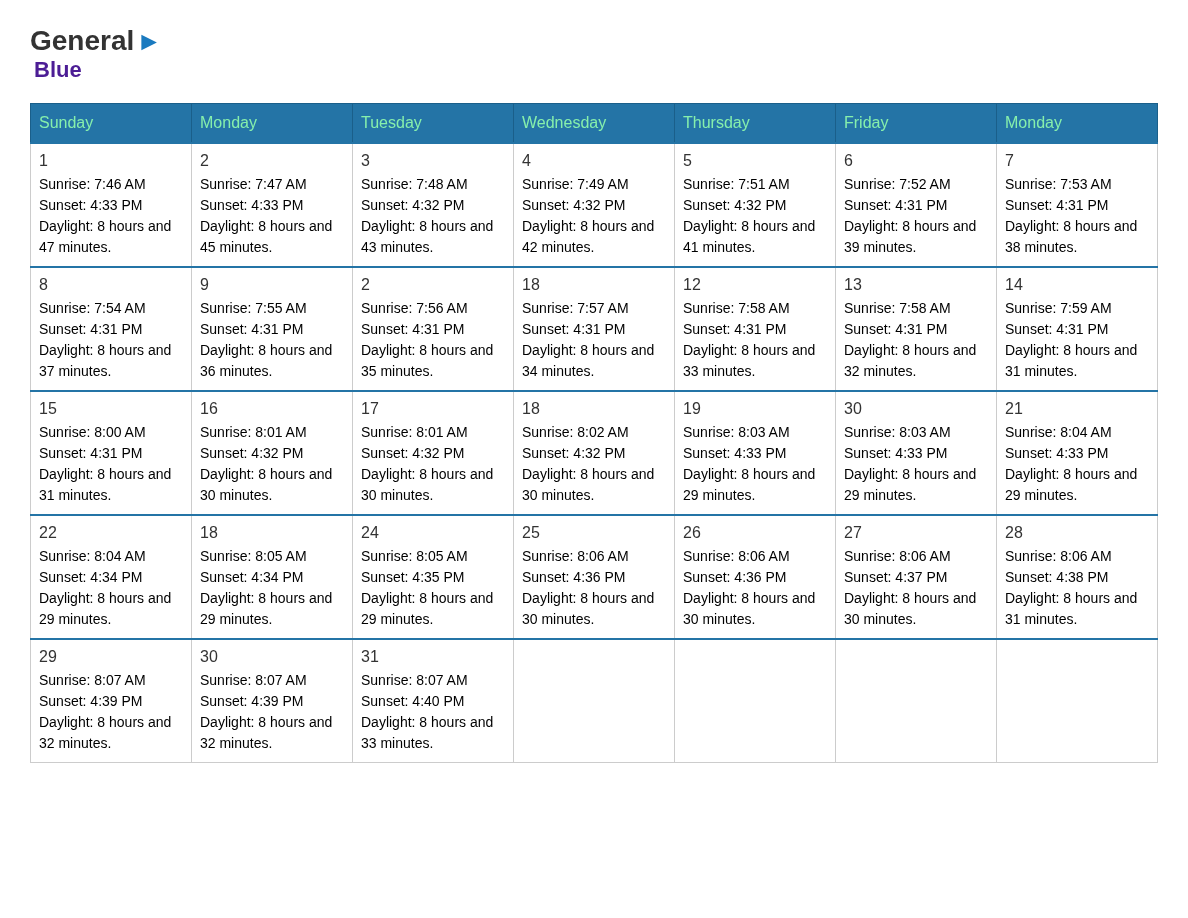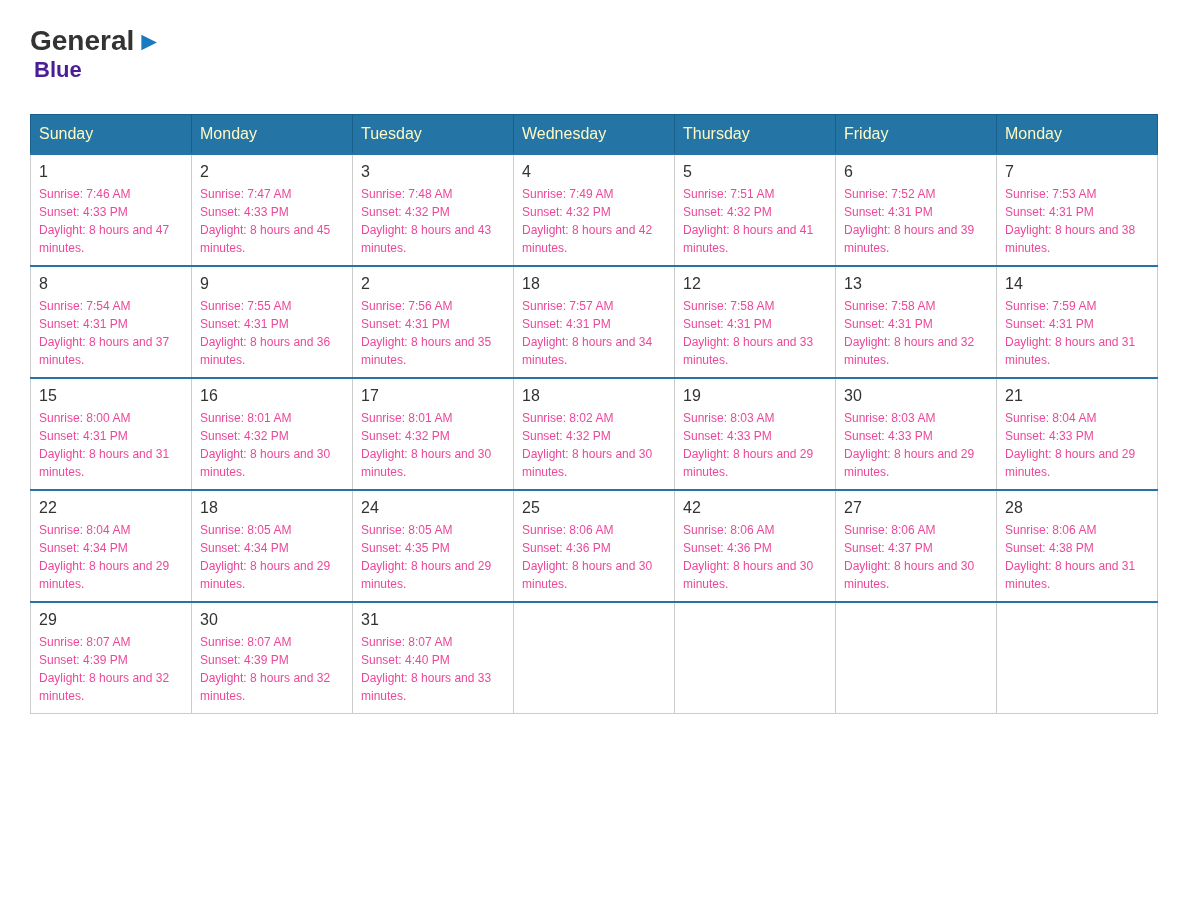--- a/index.html
+++ b/index.html
@@ -8,21 +8,21 @@
       background: #fff;
       color: #333;
       width: 1188px;
       min-height: 918px;
       padding: 20px 30px;
     }
     .header {
       display: flex;
       align-items: flex-start;
       justify-content: space-between;
-      margin-bottom: 31px;
+      margin-bottom: 20px;
     }
     .logo {
       display: flex;
       flex-direction: column;
       align-items: flex-start;
       padding-top: 5px;
     }
     .logo-text {
       display: flex;
       align-items: center;
@@ -58,21 +58,21 @@
       color: #444;
       margin-top: 4px;
     }
     table {
       width: 100%;
       border-collapse: collapse;
       table-layout: fixed;
     }
     thead th {
       background-color: #2474a6;
-      color: #fef9c3;
+      color: #86efac;
       padding: 10px 8px;
       font-size: 16px;
       font-weight: normal;
       text-align: left;
       border: 1px solid #1a5f8a;
     }
     tbody td {
       border: 1px solid #ccc;
       vertical-align: top;
       padding: 8px;
@@ -83,23 +83,23 @@
     tbody tr {
       border-top: 2px solid #2474a6;
     }
     .day-number {
       font-size: 16px;
       font-weight: normal;
       display: block;
       margin-bottom: 4px;
     }
     .day-info {
-      font-size: 12px;
+      font-size: 14px;
       line-height: 1.5;
-      color: #ec4899;
+      color: #000000;
     }
     .empty-cell {
       background: #fff;
     }
   </style>
 </head>
 <body>
 
 <div class="header">
   <div class="logo">
@@ -229,21 +229,21 @@
         </td>
         <td>
           <span class="day-number">24</span>
           <div class="day-info">Sunrise: 8:05 AM<br>Sunset: 4:35 PM<br>Daylight: 8 hours and 29 minutes.</div>
         </td>
         <td>
           <span class="day-number">25</span>
           <div class="day-info">Sunrise: 8:06 AM<br>Sunset: 4:36 PM<br>Daylight: 8 hours and 30 minutes.</div>
         </td>
         <td>
-          <span class="day-number">42</span>
+          <span class="day-number">26</span>
           <div class="day-info">Sunrise: 8:06 AM<br>Sunset: 4:36 PM<br>Daylight: 8 hours and 30 minutes.</div>
         </td>
         <td>
           <span class="day-number">27</span>
           <div class="day-info">Sunrise: 8:06 AM<br>Sunset: 4:37 PM<br>Daylight: 8 hours and 30 minutes.</div>
         </td>
         <td>
           <span class="day-number">28</span>
           <div class="day-info">Sunrise: 8:06 AM<br>Sunset: 4:38 PM<br>Daylight: 8 hours and 31 minutes.</div>
         </td>

